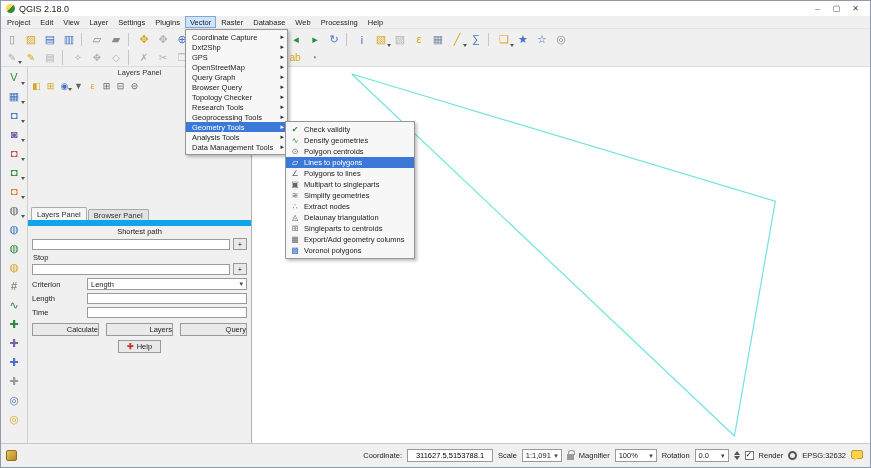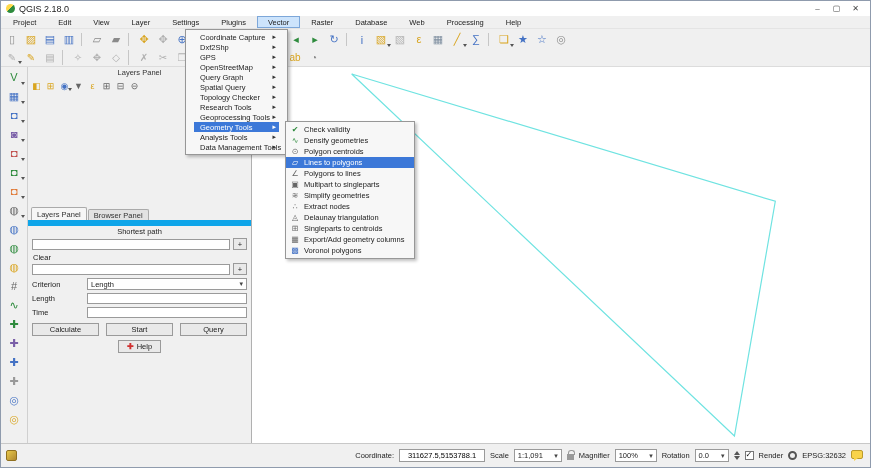--- a/index.html
+++ b/index.html
@@ -7,21 +7,21 @@
   .window{position:relative;width:871px;height:468px;border:1px solid #8f9bad;background:#f0f0f0;overflow:hidden;font-family:"Liberation Sans",sans-serif;color:#222}
 
   
   .titlebar{position:absolute;left:0;top:0;right:0;height:15px;background:#fff;display:flex;align-items:center;gap:4px;padding:0 5px;font-size:9px}
   .app-logo{width:9px;height:9px;border-radius:50%;background:linear-gradient(135deg,#ffd94a 0 45%,#2e8b3d 45% 100%);flex:0 0 auto}
   .win-controls{margin-left:auto;display:flex}
   .win-btn{width:19px;text-align:center;font-size:8px;color:#444;line-height:15px}
 
   
   .menubar{position:absolute;left:0;top:15px;right:0;height:13px;display:flex;align-items:stretch;font-size:7.5px;background:#f0f0f0;padding-left:1px;border-bottom:1px solid #e4e4e4}
-  .menu-item{padding:0 10px;display:flex;align-items:center;border:1px solid transparent}
+  .menu-item{padding:0 4px;display:flex;align-items:center;border:1px solid transparent}
   .menu-item.active{background:#cde4fc;border-color:#7da7d9}
 
   
   .toolbar{position:absolute;left:0;right:0;display:flex;align-items:center;gap:1px;padding:0 2px;background:#f0f0f0}
   #toolbar1{top:28px;height:20px}
   #toolbar2{top:48px;height:18px;border-bottom:1px solid #dcdcdc}
   .tbtn{position:relative;width:18px;height:17px;display:flex;align-items:center;justify-content:center;font-size:11px;flex:0 0 auto}
   #toolbar2 .tbtn{height:15px;font-size:10px}
   .tbtn.tsep{width:4px;height:13px;border-left:1px solid #c6c6c6;margin:0 2px}
   .has-arrow::after{content:"";position:absolute;right:-1px;bottom:1px;border-left:2.5px solid transparent;border-right:2.5px solid transparent;border-top:3px solid #555}
@@ -52,52 +52,52 @@
   .sp-title{height:12px;line-height:12px;text-align:center}
   .sp-label{padding:3px 5px 1px}
   .sp-input-row{display:flex;gap:3px;padding:0 4px;align-items:center}
   .text-input{flex:1;height:11px;background:#fff;border:1px solid #9a9a9a;font-size:7.5px;padding:0 2px;font-family:inherit;min-width:0}
   .capture-btn{width:14px;height:12px;background:#e9e9e9;border:1px solid #9a9a9a;text-align:center;line-height:11px;flex:0 0 auto}
   .sp-row{display:flex;align-items:center;padding:3px 4px 0;gap:3px}
   .sp-row .lbl{width:52px;flex:0 0 auto}
   .combo{flex:1;height:12px;background:#fff;border:1px solid #9a9a9a;display:flex;align-items:center;justify-content:space-between;padding:0 3px;min-width:0}
   .combo::after{content:"\25BE";font-size:7px;color:#444}
   .sp-buttons{display:flex;gap:7px;padding:5px 4px 0}
-  .sp-button{flex:1;height:13px;line-height:12px;text-align:center;background:#e9e9e9;border:1px solid #9a9a9a}
+  .sp-button{flex:1;height:13px;line-height:12px;text-align:right;background:#e9e9e9;border:1px solid #9a9a9a}
   .sp-help{display:flex;justify-content:center;padding-top:4px}
   .help-button{display:flex;gap:3px;align-items:center;padding:1px 8px;background:#e9e9e9;border:1px solid #9a9a9a;height:13px}
   .help-cross{color:#d03030;font-weight:bold;font-size:8px}
 
   
   .map-canvas{position:absolute;left:251px;top:66px;right:0;bottom:24px;background:#fff}
   .map-canvas svg{width:100%;height:100%;display:block}
 
   
   .statusbar{position:absolute;left:0;right:0;bottom:0;height:24px;background:#f0f0f0;border-top:1px solid #c8c8c8;display:flex;align-items:center;gap:5px;padding:0 5px;font-size:7.5px;color:#222}
   .sb-spacer{flex:1}
   .tracking-icon{width:11px;height:11px;background:linear-gradient(135deg,#e8c84a,#b08830);border:1px solid #907020;border-radius:2px}
   .sb-input{width:86px;height:13px;background:#fff;border:1px solid #9a9a9a;font-size:7.5px;text-align:center;font-family:inherit}
-  .sb-combo{width:48px;height:13px;background:#fff;border:1px solid #9a9a9a;display:flex;align-items:center;justify-content:space-between;padding:0 3px}
+  .sb-combo{width:40px;height:13px;background:#fff;border:1px solid #9a9a9a;display:flex;align-items:center;justify-content:space-between;padding:0 3px}
   .sb-combo::after{content:"\25BE";font-size:7px;color:#444}
   .sb-combo.narrow{width:42px}
   .sb-combo.tiny{width:34px}
   .lock-icon{width:7px;height:6px;background:#999;position:relative;margin-top:3px}
   .lock-icon::before{content:"";position:absolute;top:-4px;left:1px;width:5px;height:4px;border:1px solid #999;border-bottom:none;border-radius:3px 3px 0 0}
   .spin-arrows{display:flex;flex-direction:column;gap:1px}
   .spin-arrows i{display:block;width:0;height:0;border-left:3px solid transparent;border-right:3px solid transparent}
   .spin-arrows .up{border-bottom:4px solid #555}
   .spin-arrows .down{border-top:4px solid #555}
   .sb-check{width:9px;height:9px;background:#fff;border:1px solid #777;position:relative}
   .sb-check.checked::after{content:"\2713";font-size:8px;position:absolute;top:-2px;left:0;color:#111}
   .crs-icon{width:9px;height:9px;border-radius:50%;border:2px solid #555;position:relative}
   .bubble-icon{width:12px;height:9px;background:#f8d34b;border:1px solid #bb9a2c;border-radius:2px;position:relative;margin-right:2px;margin-bottom:3px}
   .bubble-icon::after{content:"";position:absolute;left:2px;bottom:-3px;width:0;height:0;border-top:3px solid #f8d34b;border-right:4px solid transparent}
 
   
-  .menu-popup{position:absolute;left:140px;top:28px;width:103px;background:#f7f7f7;border:1px solid #979797;box-shadow:2px 2px 3px rgba(0,0,0,.25);padding:2px 8px;z-index:40;font-size:7.5px}
+  .menu-popup{position:absolute;left:140px;top:28px;width:103px;background:#f7f7f7;border:1px solid #979797;box-shadow:2px 2px 3px rgba(0,0,0,.25);padding:2px 0;z-index:40;font-size:7.5px}
   .mi{position:relative;height:10px;display:flex;align-items:center;padding:0 12px 0 6px;color:#222;white-space:nowrap}
   .mi::after{content:"\25B8";position:absolute;right:3px;font-size:7px;color:#333}
   .mi.active{background:#3c78d8;color:#fff}
   .mi.active::after{color:#fff}
   .submenu-popup{position:absolute;left:240px;top:120px;width:130px;background:#f7f7f7;border:1px solid #979797;box-shadow:2px 2px 3px rgba(0,0,0,.25);padding:2px 0;z-index:41;font-size:7.5px}
   .smi{height:11px;display:flex;align-items:center;gap:4px;padding:0 6px 0 4px;color:#222;white-space:nowrap}
   .smi .ic{width:10px;text-align:center;font-size:8px;flex:0 0 auto}
   .smi.active{background:#3c78d8;color:#fff}
   .smi.active .ic{color:#fff !important}
 </style>
@@ -240,21 +240,21 @@
           <span class="tab">Browser Panel</span>
         </div>
     </div>
 
     <div class="sp-panel">
       <div class="sp-title">Shortest path</div>
       <div class="sp-input-row">
         <input class="text-input" style="">
         <span class="capture-btn">+</span>
       </div>
-      <div class="sp-label">Clear</div>
+      <div class="sp-label">Stop</div>
       <div class="sp-input-row">
         <input class="text-input" style="">
         <span class="capture-btn">+</span>
       </div>
       <div class="sp-row">
         <span class="lbl">Criterion</span>
         <span class="combo">
             <span>Length</span>
           </span>
       </div>
@@ -262,21 +262,21 @@
         <span class="lbl">Length</span>
         <input class="text-input" style="">
       </div>
       <div class="sp-row">
         <span class="lbl">Time</span>
         <input class="text-input" style="">
       </div>
       <div class="sp-buttons">
 
       <span class="sp-button">Calculate</span>
-          <span class="sp-button">Start</span>
+          <span class="sp-button">Layers</span>
           <span class="sp-button">Query</span>
         </div>
       <div class="sp-help">
         <span class="help-button">
           <span class="help-cross">✚</span>
           <span>Help</span>
         </span>
       </div>
     </div>
   </div>
@@ -327,21 +327,21 @@
       <div class="mi">
         <span>GPS</span>
       </div>
       <div class="mi">
         <span>OpenStreetMap</span>
       </div>
       <div class="mi">
         <span>Query Graph</span>
       </div>
       <div class="mi">
-        <span>Spatial Query</span>
+        <span>Browser Query</span>
       </div>
       <div class="mi">
         <span>Topology Checker</span>
       </div>
       <div class="mi">
         <span>Research Tools</span>
       </div>
       <div class="mi">
         <span>Geoprocessing Tools</span>
       </div>

